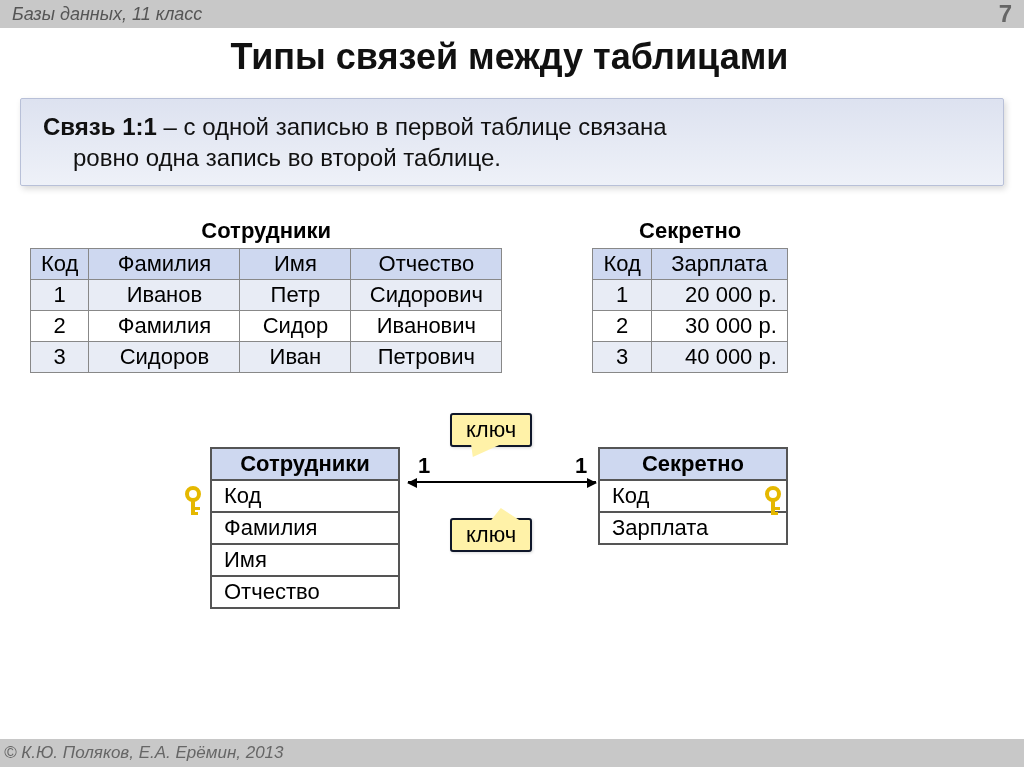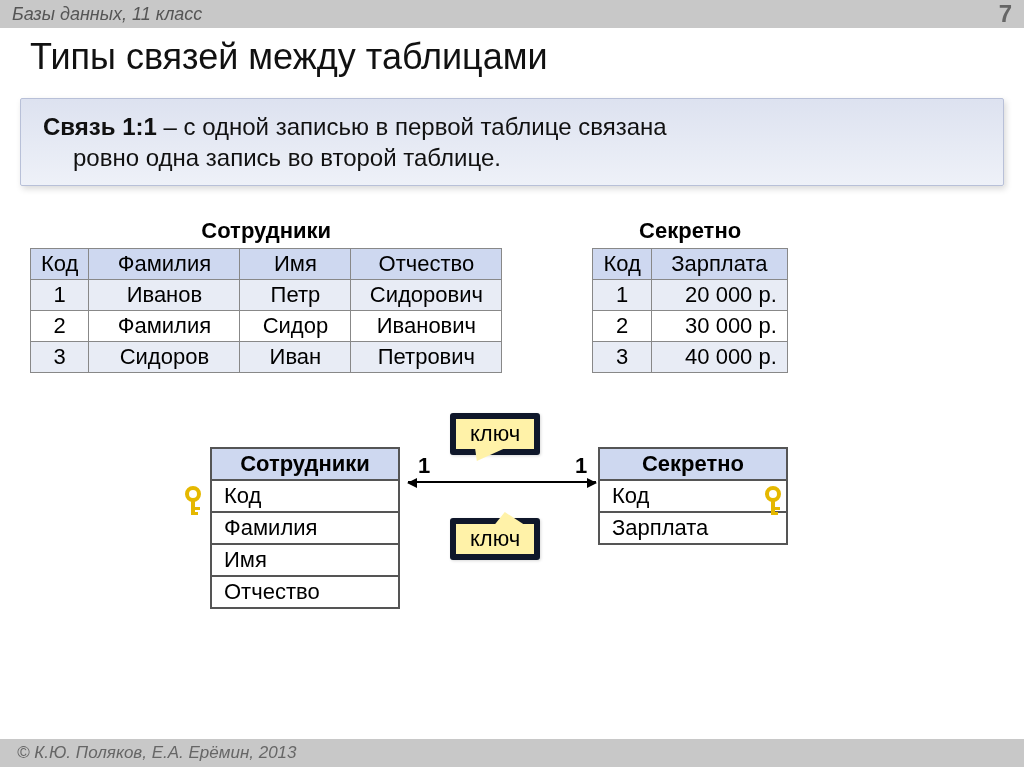--- a/index.html
+++ b/index.html
@@ -30,30 +30,31 @@
     color: #666;
   }
   .bottombar {
     position: absolute;
     bottom: 0; left: 0; right: 0;
     height: 28px;
     background: #c8c8c8;
     display: flex;
     align-items: center;
     justify-content: space-between;
-    padding: 0 17px;
+    padding: 0 4px;
     color: #666;
     font-size: 17px;
     font-style: italic;
   }
   .title {
     font-size: 36px;
-    font-weight: normal;
+    font-weight: bold;
     padding: 8px 35px 8px 30px;
     color: #111;
+    text-align: center;
   }
   .defbox {
     margin: 12px 20px;
     padding: 12px 22px;
     font-size: 24px;
     color: #111;
     background: linear-gradient(to bottom, #dde2f0 0%, #eef1f8 100%);
     border: 1px solid #b8c0d8;
     border-radius: 2px;
     box-shadow: 2px 3px 6px rgba(0,0,0,.15);
@@ -128,21 +129,21 @@
     text-shadow: 0 0 1px #aa8800;
     transform: rotate(0deg);
   }
   .key-left  { left: 180px; top: 73px; }
   .key-right { left: 760px; top: 73px; }
 
   
   .callout {
     position: absolute;
     background: #fff2a8;
-    border: 6px solid #0f172a;
+    border: 2px solid #0f172a;
     border-radius: 3px;
     padding: 2px 14px;
     font-size: 22px;
     box-shadow: 1px 1px 3px rgba(0,0,0,.15);
   }
   .callout::after {
     content: "";
     position: absolute;
     width: 0; height: 0;
   }

